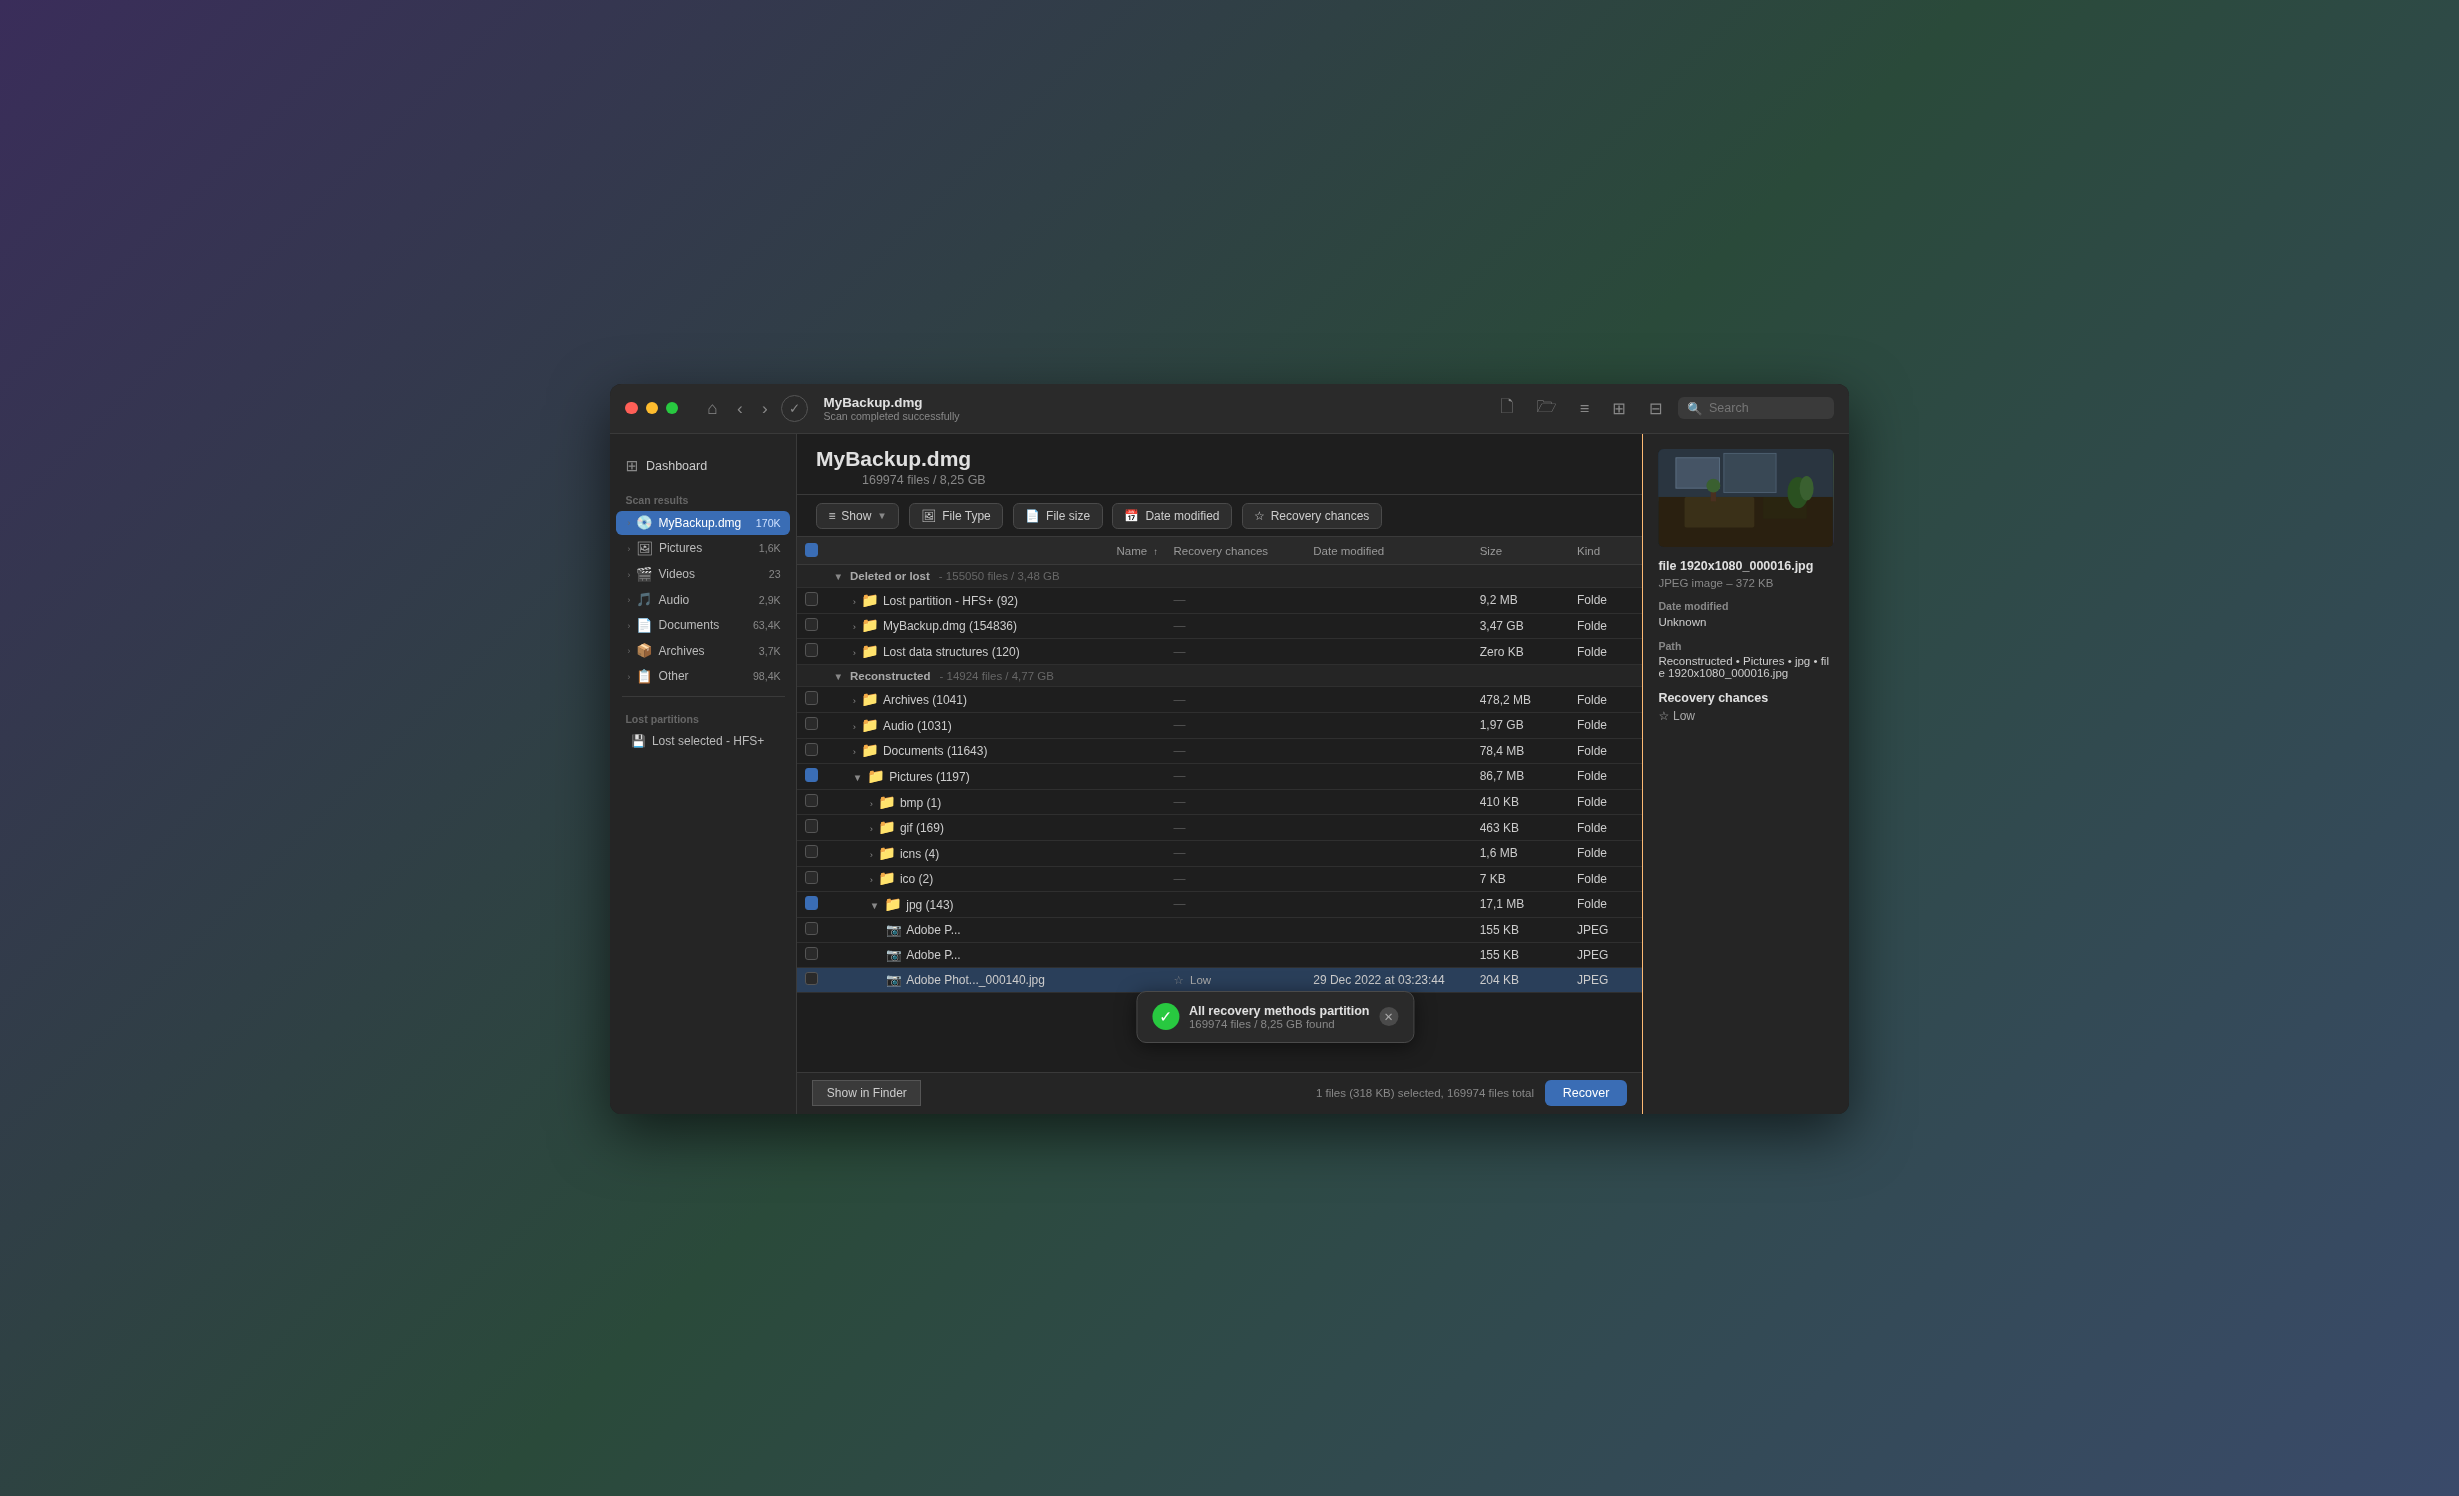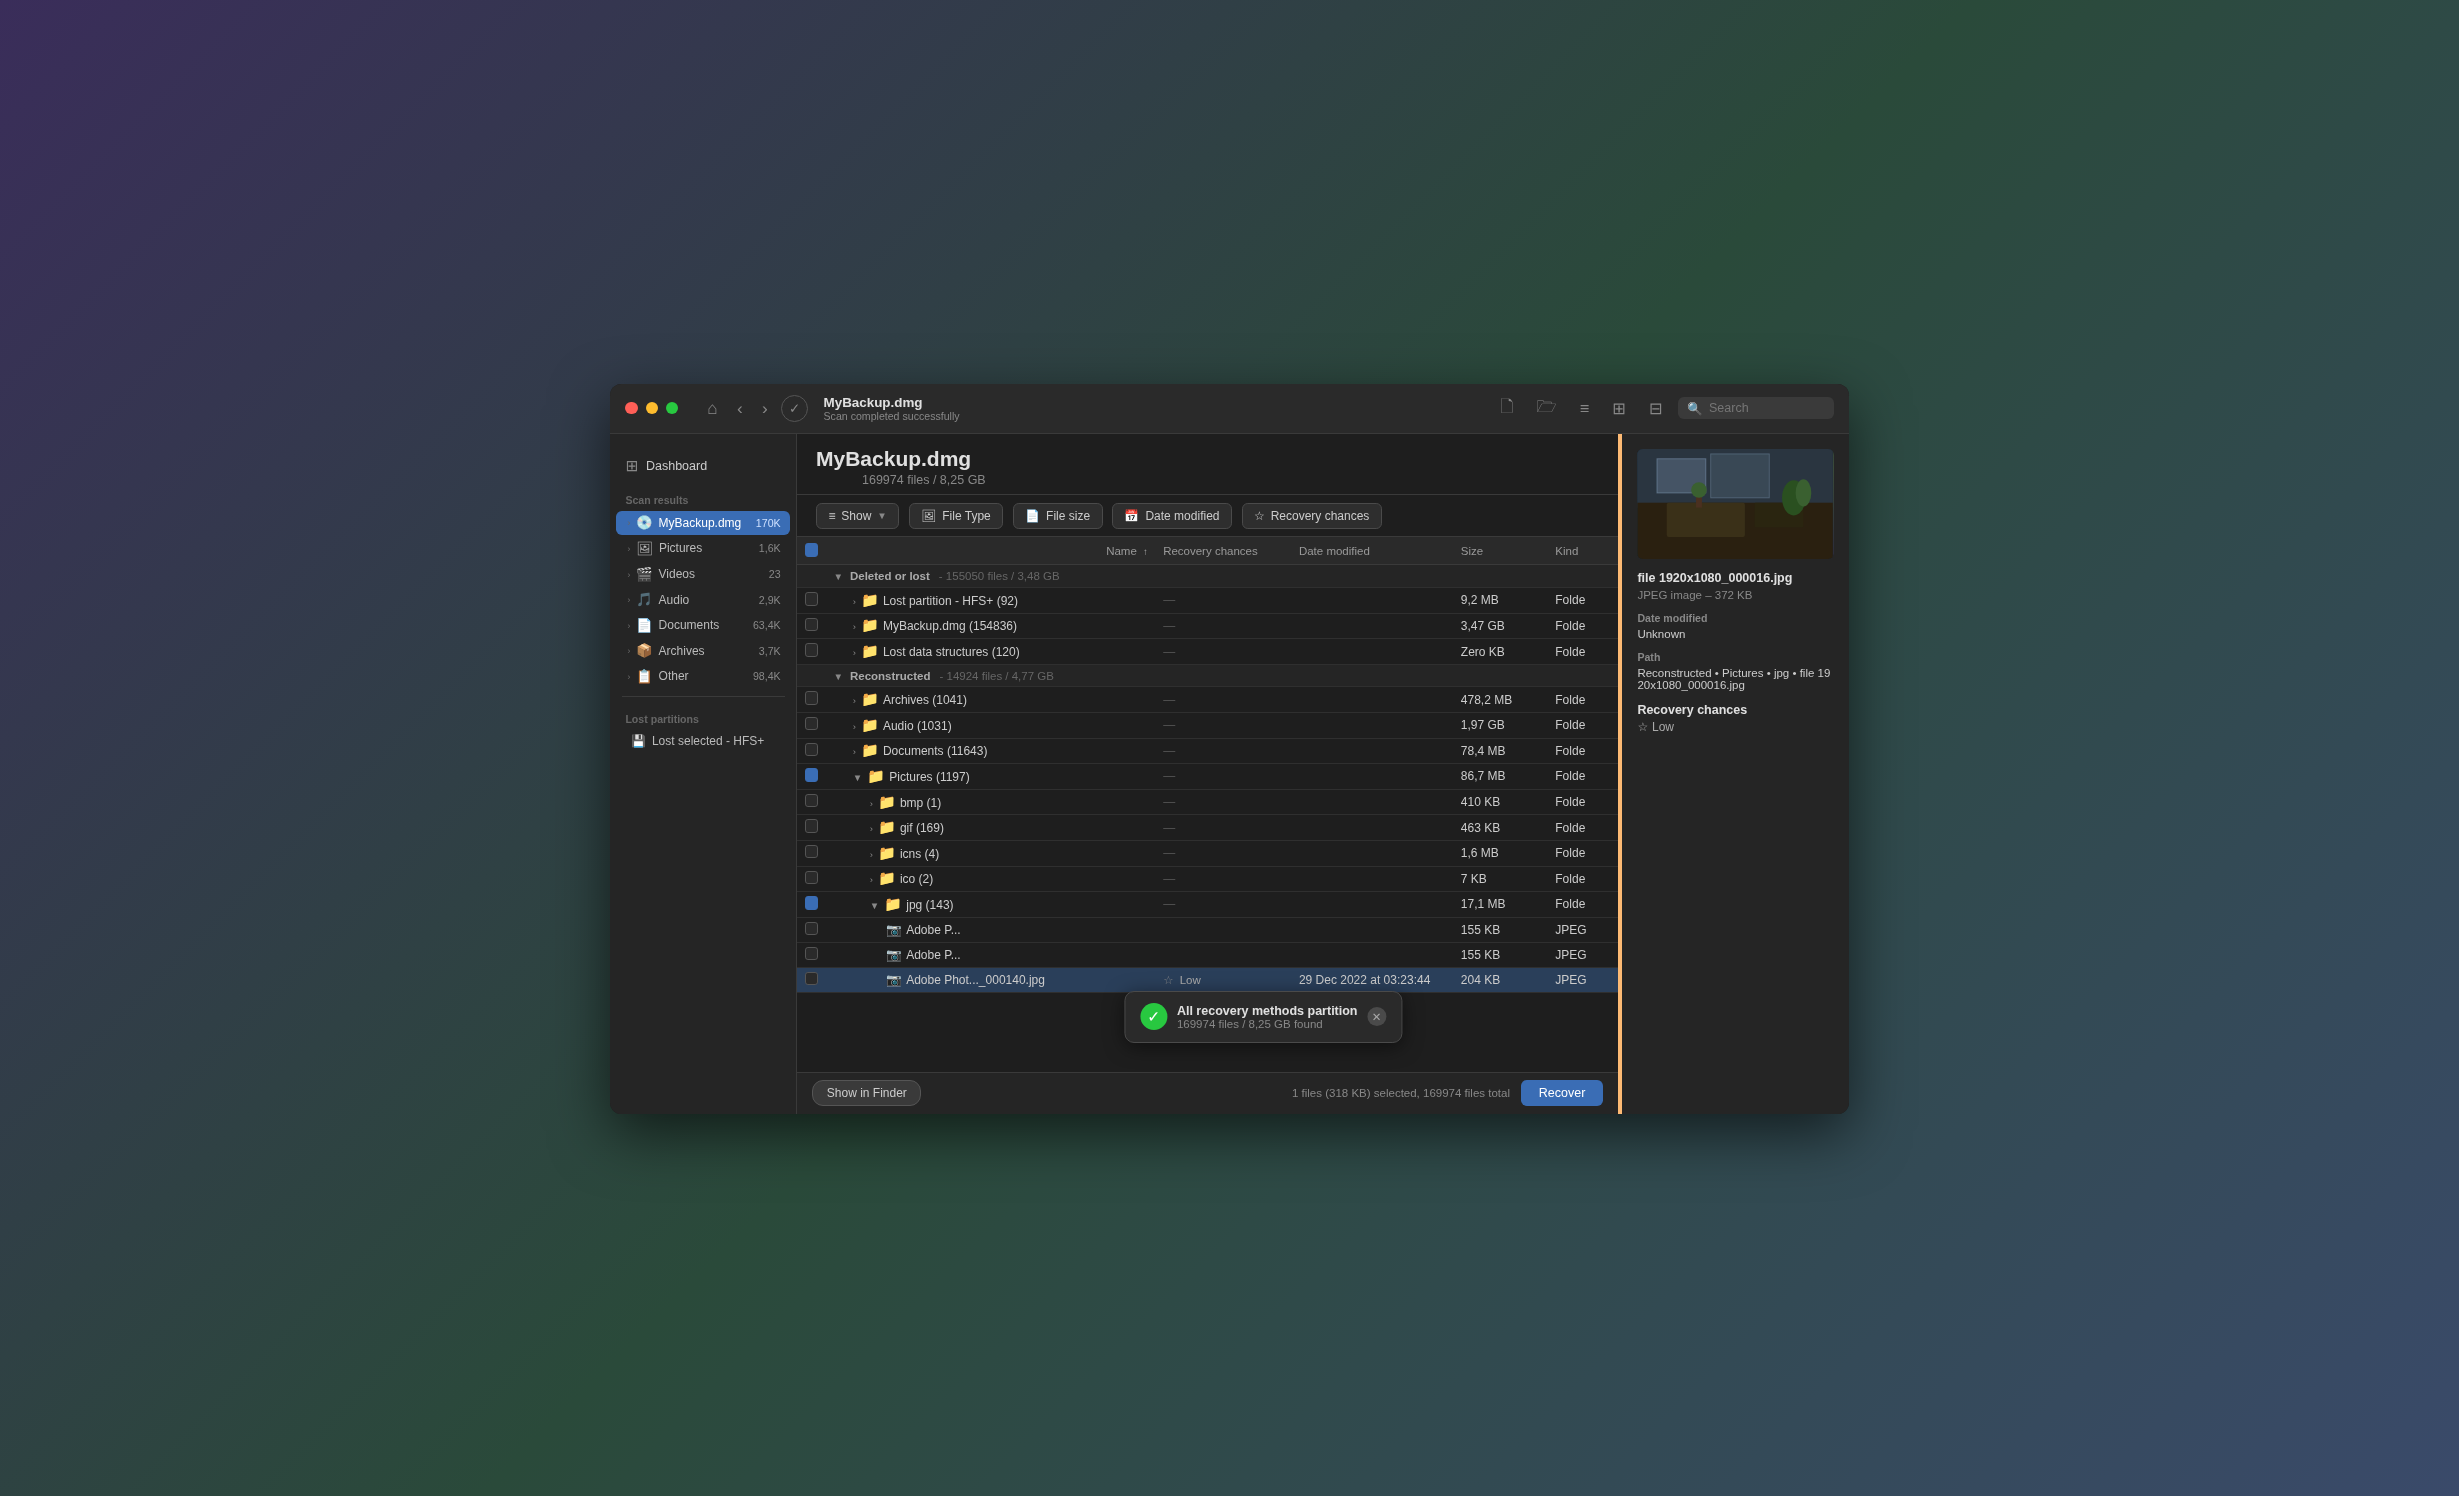--- a/index.html
+++ b/index.html
@@ -224,33 +224,33 @@
       background: #252525;
       border-top: 1px solid #3a3a3a;
       display: flex; align-items: center;
       padding: 0 15.4px;
       gap: 11.5px;
     }
     .show-finder-btn {
       background: #3a3a3a;
       border: 1px solid #555;
       color: #ccc; font-size: 12px;
-      padding: 4.8px 13.4px; border-radius: 11px; cursor: pointer;
+      padding: 4.8px 13.4px; border-radius: 0; cursor: pointer;
     }
     .status-text { color: #888; font-size: 11.5px; margin-left: auto; }
     .recover-btn {
       background: #3a6db5;
       border: none;
       color: #fff; font-size: 12.5px; font-weight: 500;
       padding: 5.8px 17.3px; border-radius: 5.8px; cursor: pointer;
     }
     .detail-panel {
-      width: 231px;
+      width: 207px;
       background: #252525;
-      border-left: 4px solid #fdba74;
+      border-left: 1px solid #fdba74;
       padding: 15.4px;
       overflow-y: auto;
     }
     .thumbnail {
       width: 100%;
       aspect-ratio: 16/9;
       background: #1a1a1a;
       border-radius: 5.8px;
       overflow: hidden;
       margin-bottom: 11.5px;

